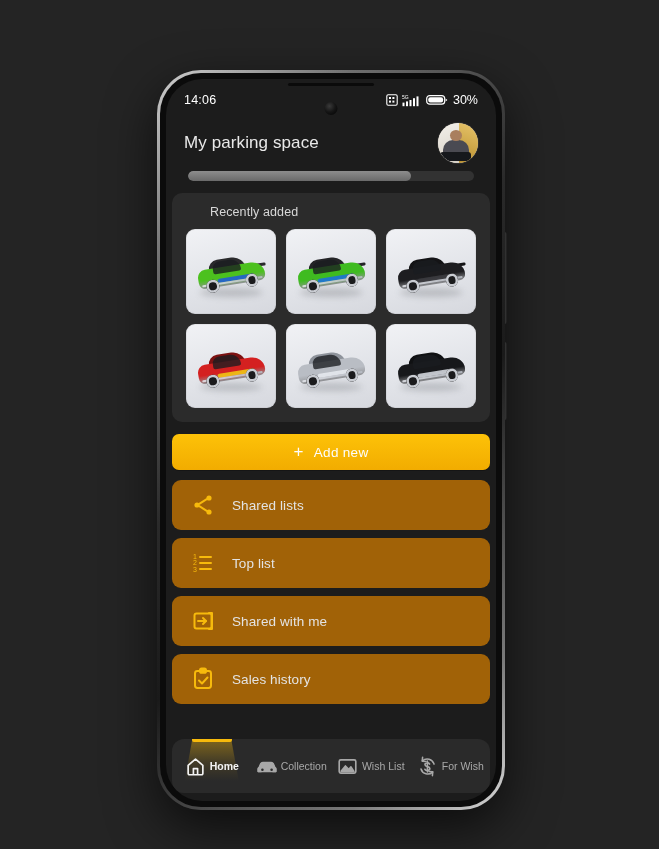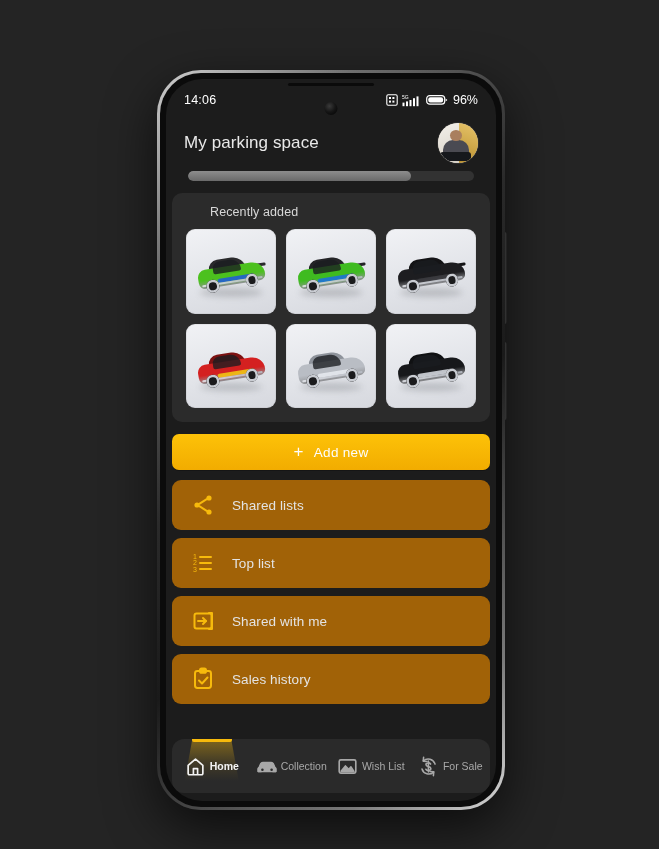--- a/index.html
+++ b/index.html
@@ -404,21 +404,21 @@
                 <rect x="14.5" y="2.4" width="2" height="9.8" fill="#ffffff"></rect>
               </svg>
             </span>
             <span>
               <svg width="22" height="12" viewBox="0 0 22 12">
                 <rect x="0.7" y="1.6" width="18" height="8.6" rx="3" fill="none" stroke="#ffffff" stroke-width="1.2"></rect>
                 <rect x="2.3" y="3.2" width="14.8" height="5.4" rx="2" fill="#ffffff"></rect>
                 <path d="M19.6 4.4 L21.4 5.9 L19.6 7.4 Z" fill="#ffffff"></path>
               </svg>
             </span>
-            <span class="battery-pct">96%</span>
+            <span class="battery-pct">30%</span>
           </div>
         </div>
 
         <div class="app-header">
           <div class="app-title">My parking space</div>
           <div class="avatar">
             <div class="bg-l"></div>
             <div class="bg-r"></div>
             <div class="torso"></div>
             <div class="head"></div>
@@ -604,20 +604,20 @@
               <span class="n-icon">
                 <svg width="21" height="21" viewBox="0 0 24 24" fill="none" stroke="#a8a8a8" stroke-width="1.8" stroke-linecap="round" stroke-linejoin="round">
                   <path d="M19.4 9.2 A8 8 0 0 0 6.2 5.6"></path>
                   <polyline points="6.4,1.6 6.0,5.9 10.3,6.2"></polyline>
                   <path d="M4.6 14.8 A8 8 0 0 0 17.8 18.4"></path>
                   <polyline points="17.6,22.4 18,18.1 13.7,17.8"></polyline>
                   <path d="M14.4 9.2 a3 3 0 0 0 -2.6 -1.3 c-1.6 0 -2.7 .9 -2.7 2.1 c0 2.8 5.6 1.5 5.6 4.3 c0 1.3 -1.2 2.2 -2.9 2.2 a3.2 3.2 0 0 1 -2.8 -1.4"></path>
                   <line x1="11.9" y1="5.8" x2="11.9" y2="18.2"></line>
                 </svg>
               </span>
-              <span>For Sale</span>
+              <span>For Wish</span>
             </div>
           </div>
 
       </div>
     </div>
   </div>
 </div>
 
 </body></html>

